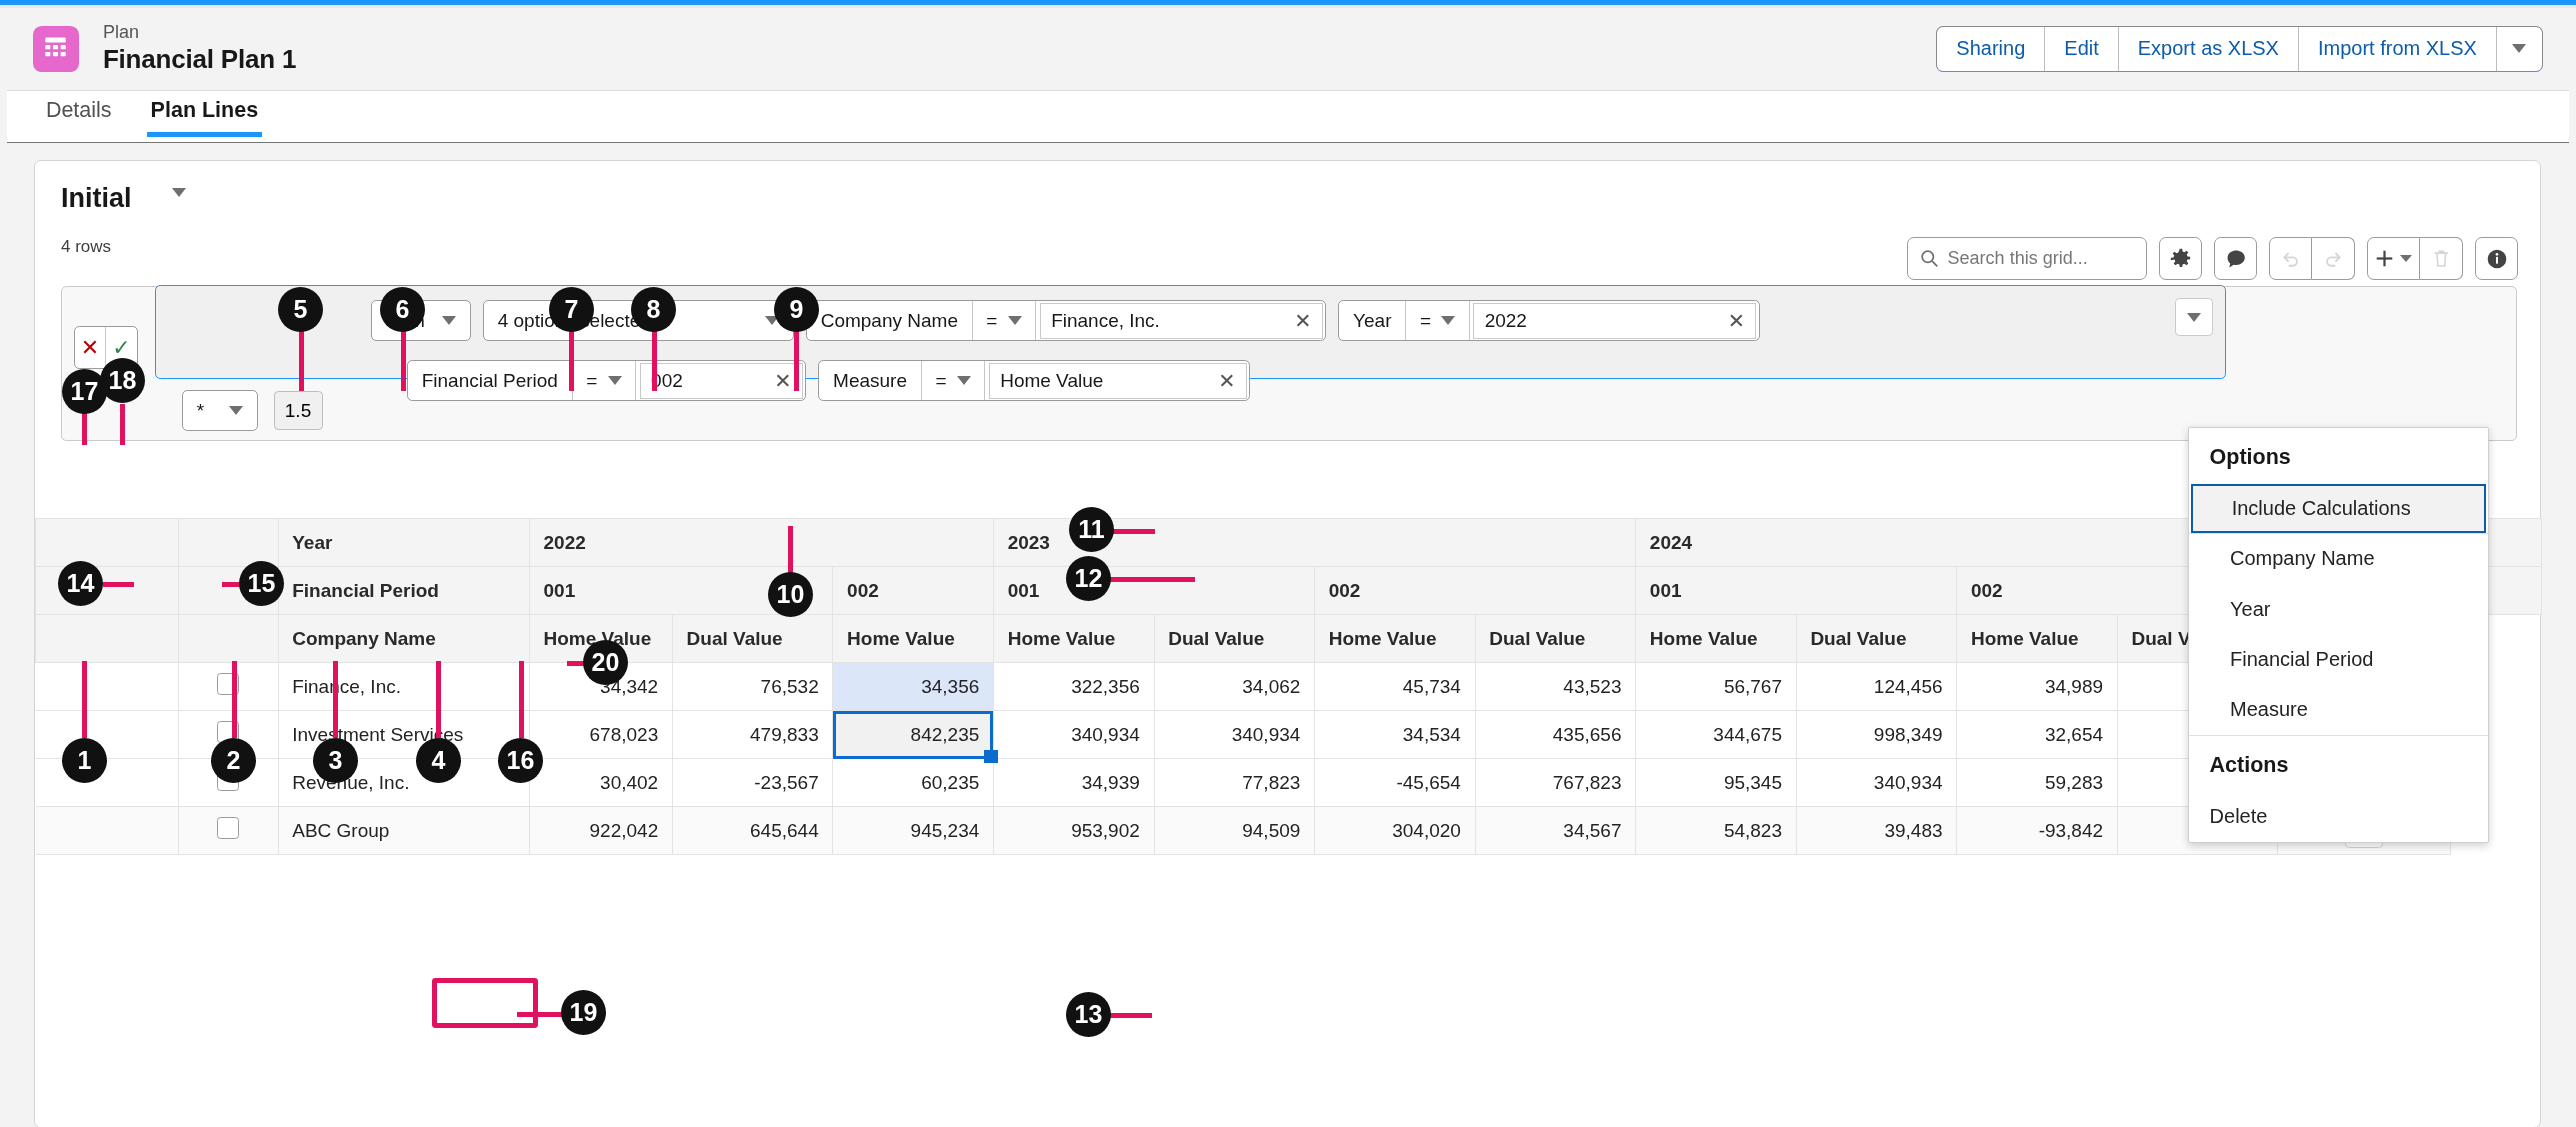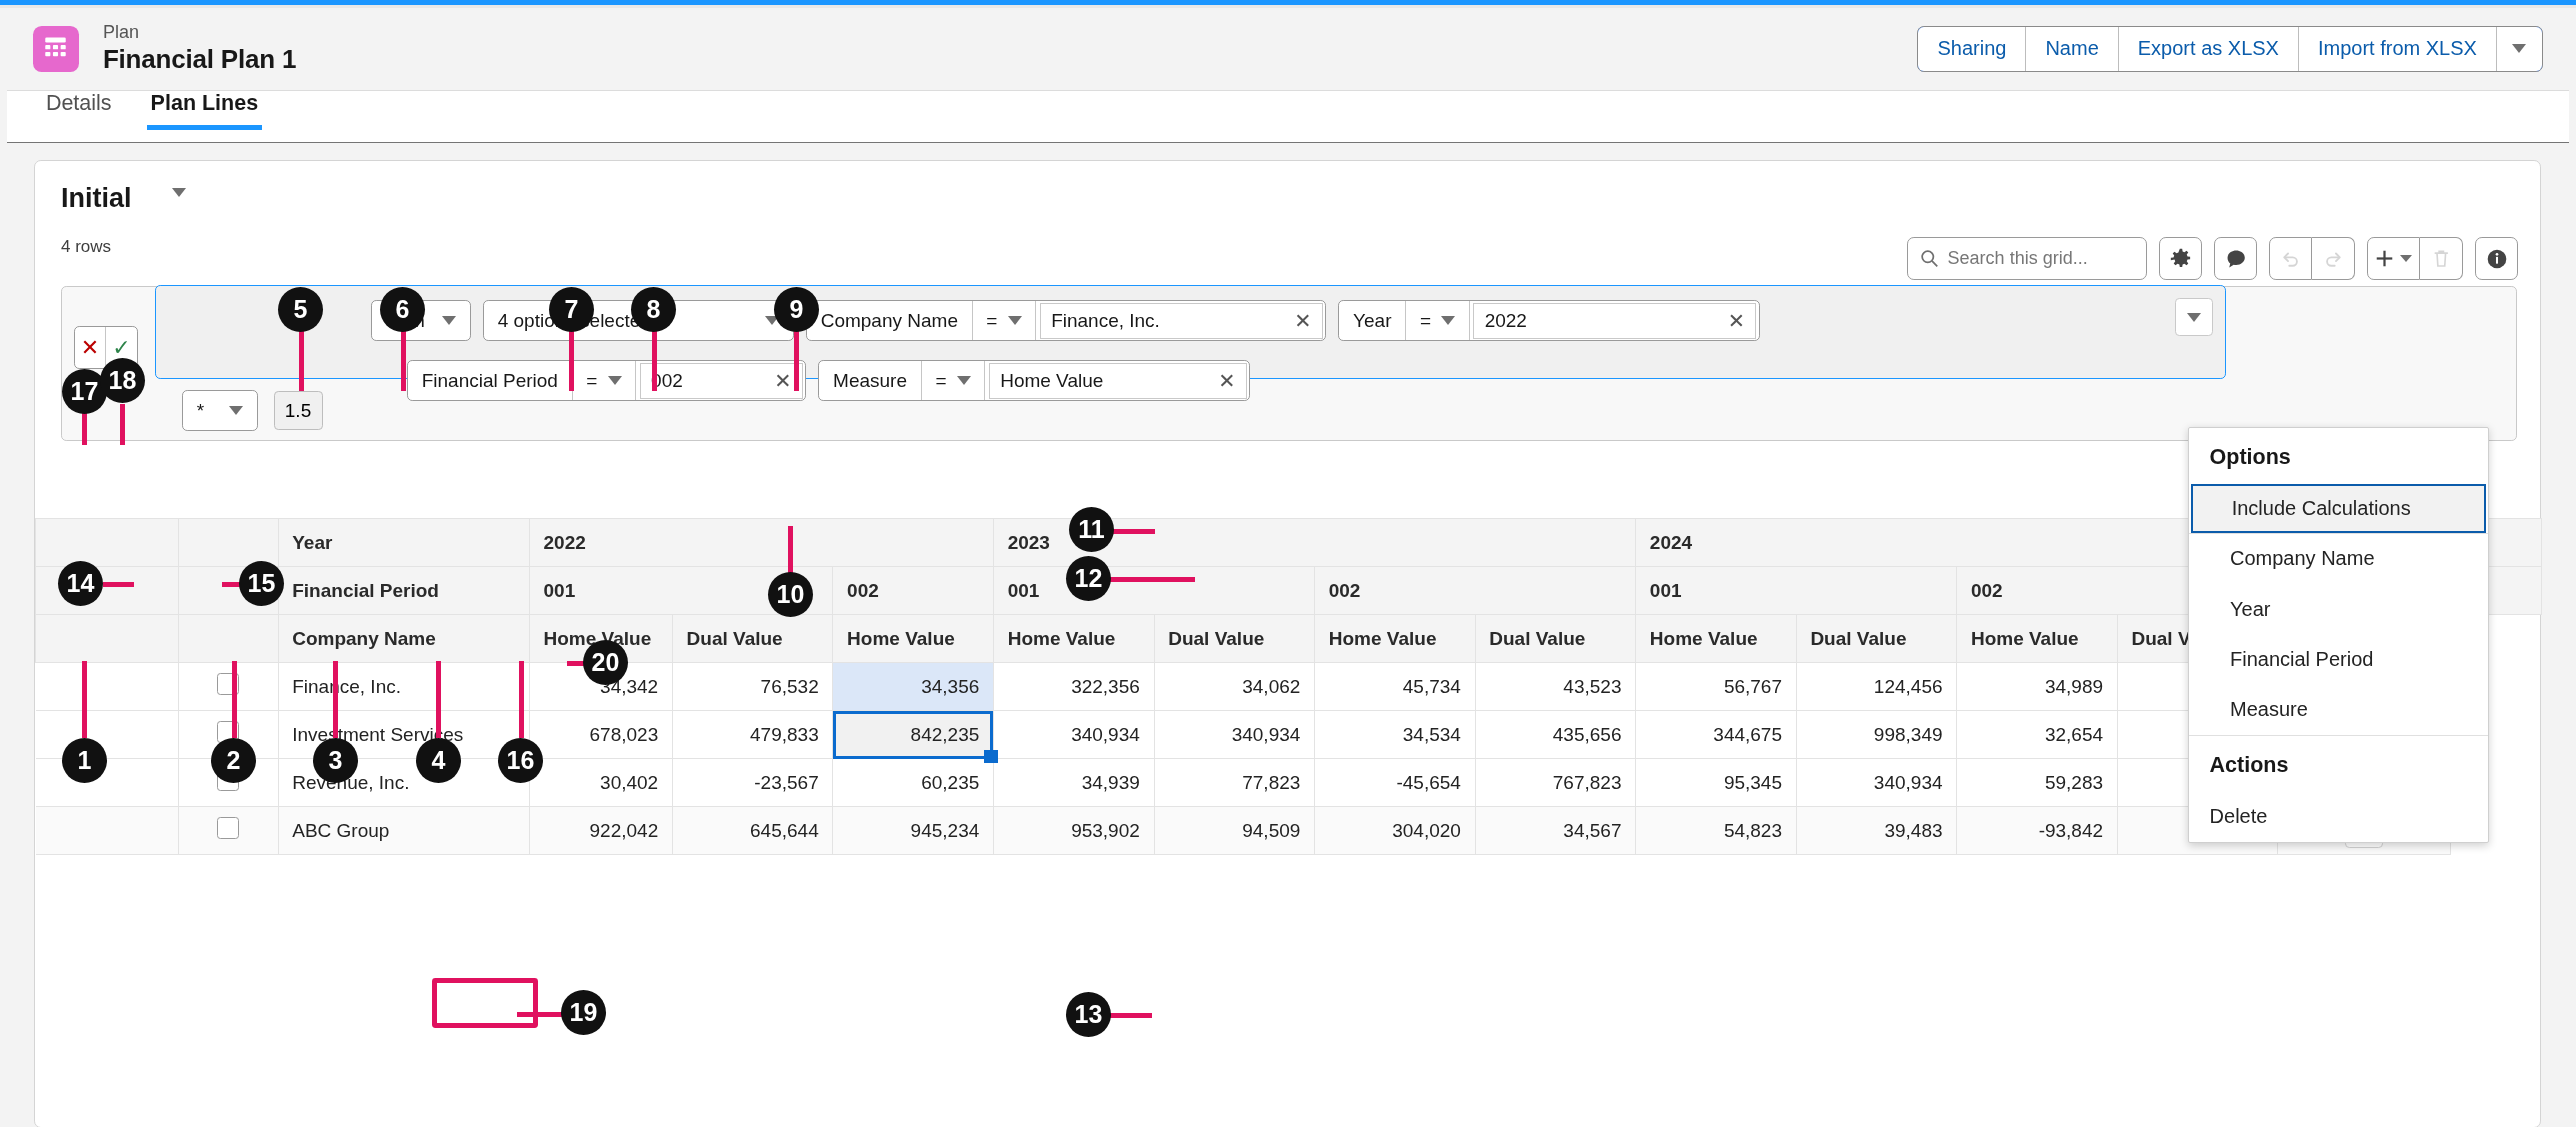--- a/index.html
+++ b/index.html
@@ -34,21 +34,21 @@
   .btn-group > * {
     display:flex; align-items:center; justify-content:center;
     padding:0 19px; font-size:20px; color:#0b5cab; background:#fff;
     border-right:0.9px solid #bdbdbd; cursor:pointer; white-space:nowrap;
   }
   .btn-group > *:last-child { border-right:none; padding:0 15.5px; }
 
   
   .tabs-wrap {
     position:absolute; left:6.9px; top:91px; width:2562px; height:52px;
-    background:#fff; display:flex; align-items:flex-start;
+    background:#fff; display:flex; align-items:center;
     border-bottom:1.7px solid #747474;
   }
   .tab { font-size:21.5px; color:#515151; padding:0 0 12px 0; margin-left:39px; cursor:pointer; position:relative; }
   .tab.active { color:#181818; font-weight:bold; }
   .tab.active:after {
     content:""; position:absolute; left:-3.4px; right:-3.4px; bottom:-1.7px; height:4.3px; background:#1b96ff;
   }
 
   
   .card {
@@ -185,21 +185,21 @@
         <rect x="23" y="21" width="6" height="5" rx="1" fill="#fff"></rect>
       </svg>
     </div>
     <div class="hdr-text">
       <div class="hdr-eyebrow">Plan</div>
       <div class="hdr-title">Financial Plan 1</div>
     </div>
     <div class="hdr-actions">
       <div class="btn-group">
         <div>Sharing</div>
-        <div>Name</div>
+        <div>Edit</div>
         <div>Export as XLSX</div>
         <div>Import from XLSX</div>
         <div>
           <span class="caret"></span>
         </div>
       </div>
     </div>
   </div>
 
   <div class="tabs-wrap">

